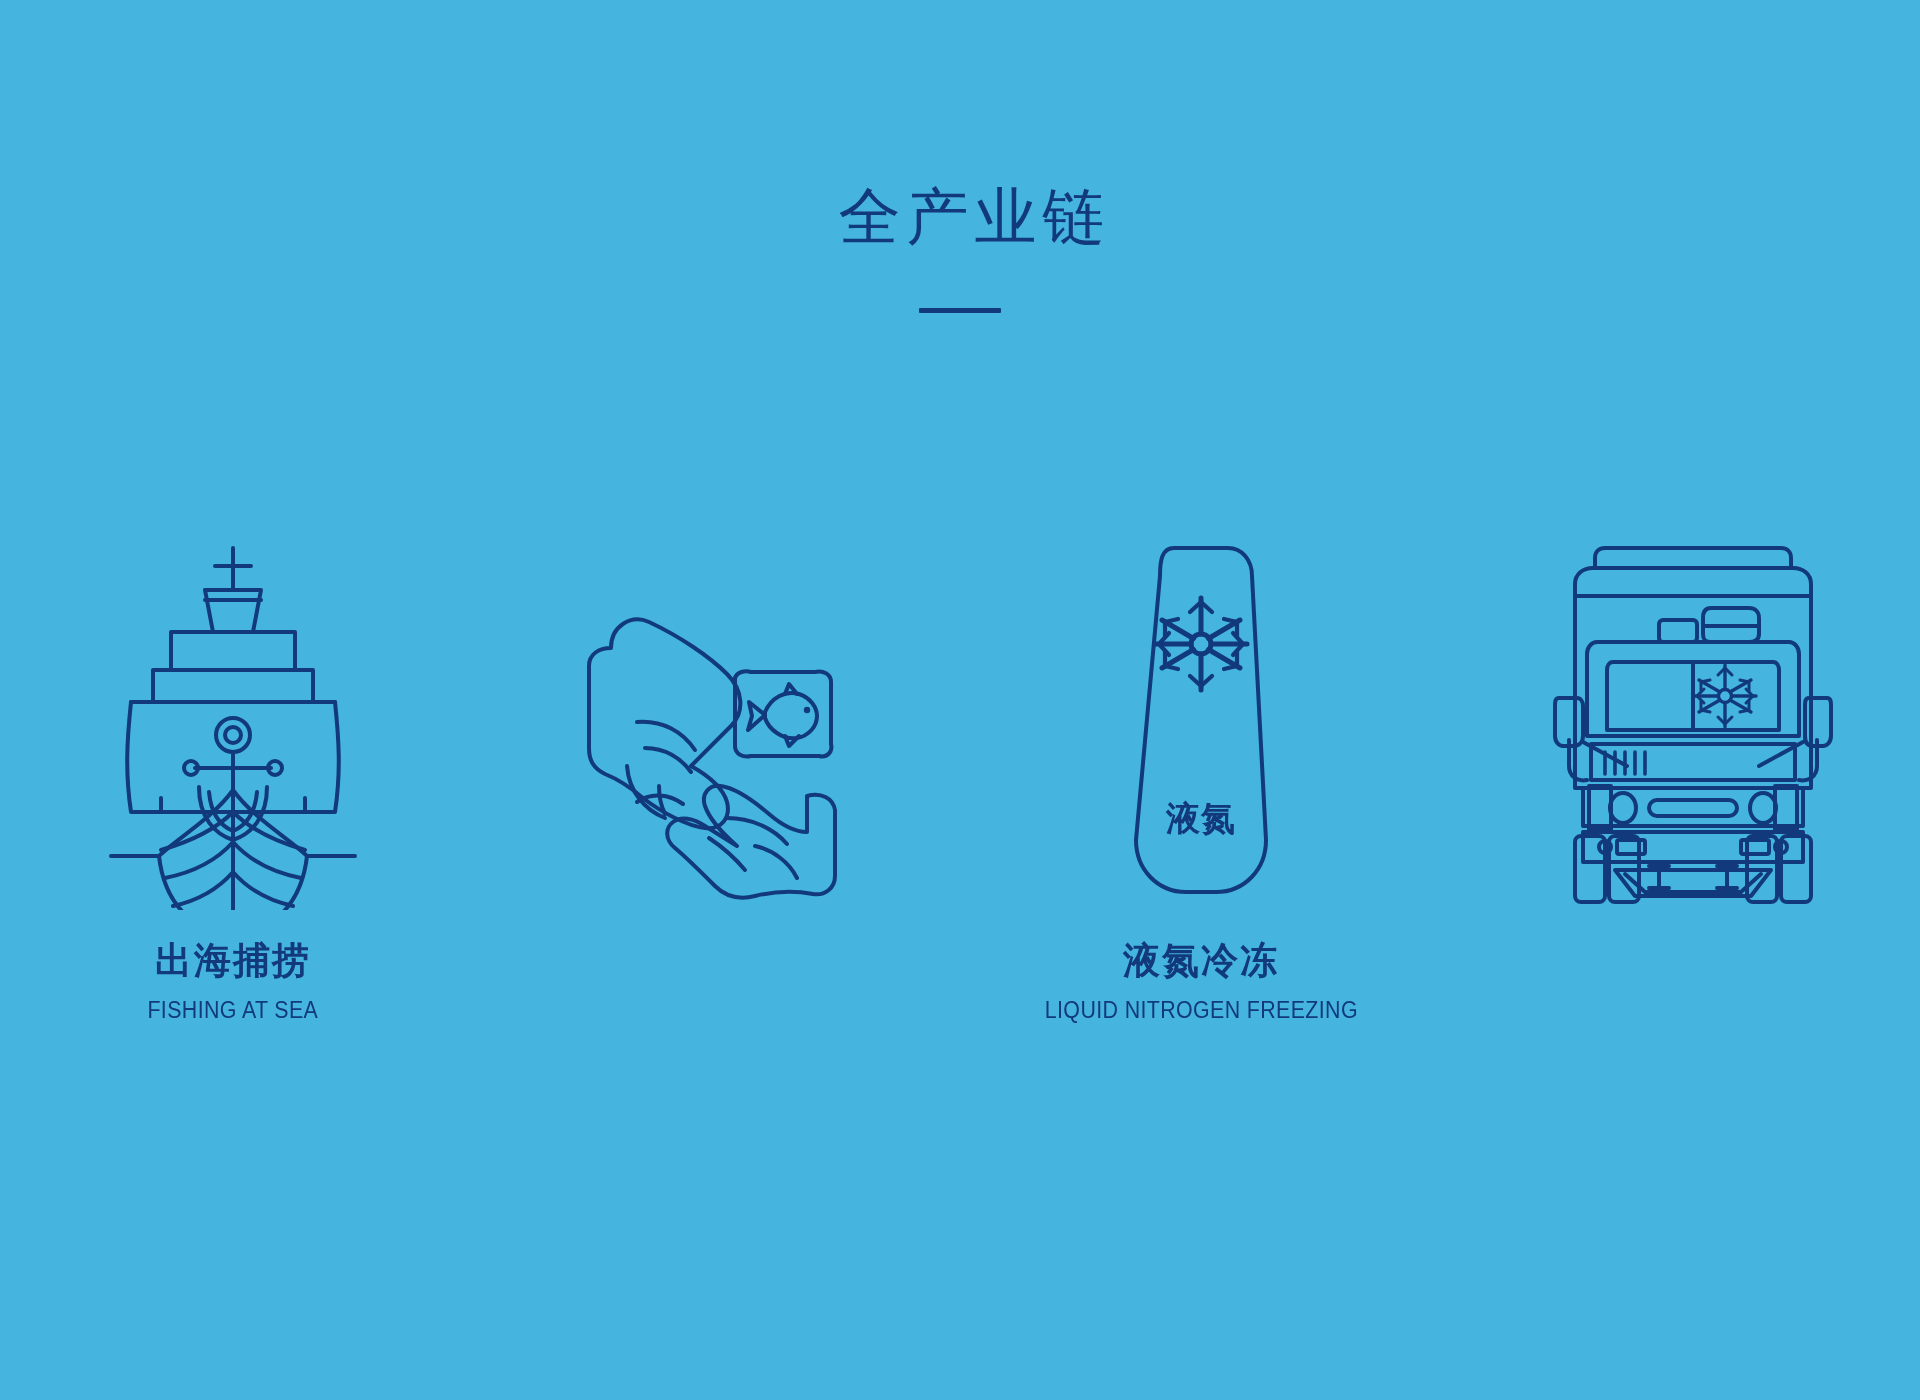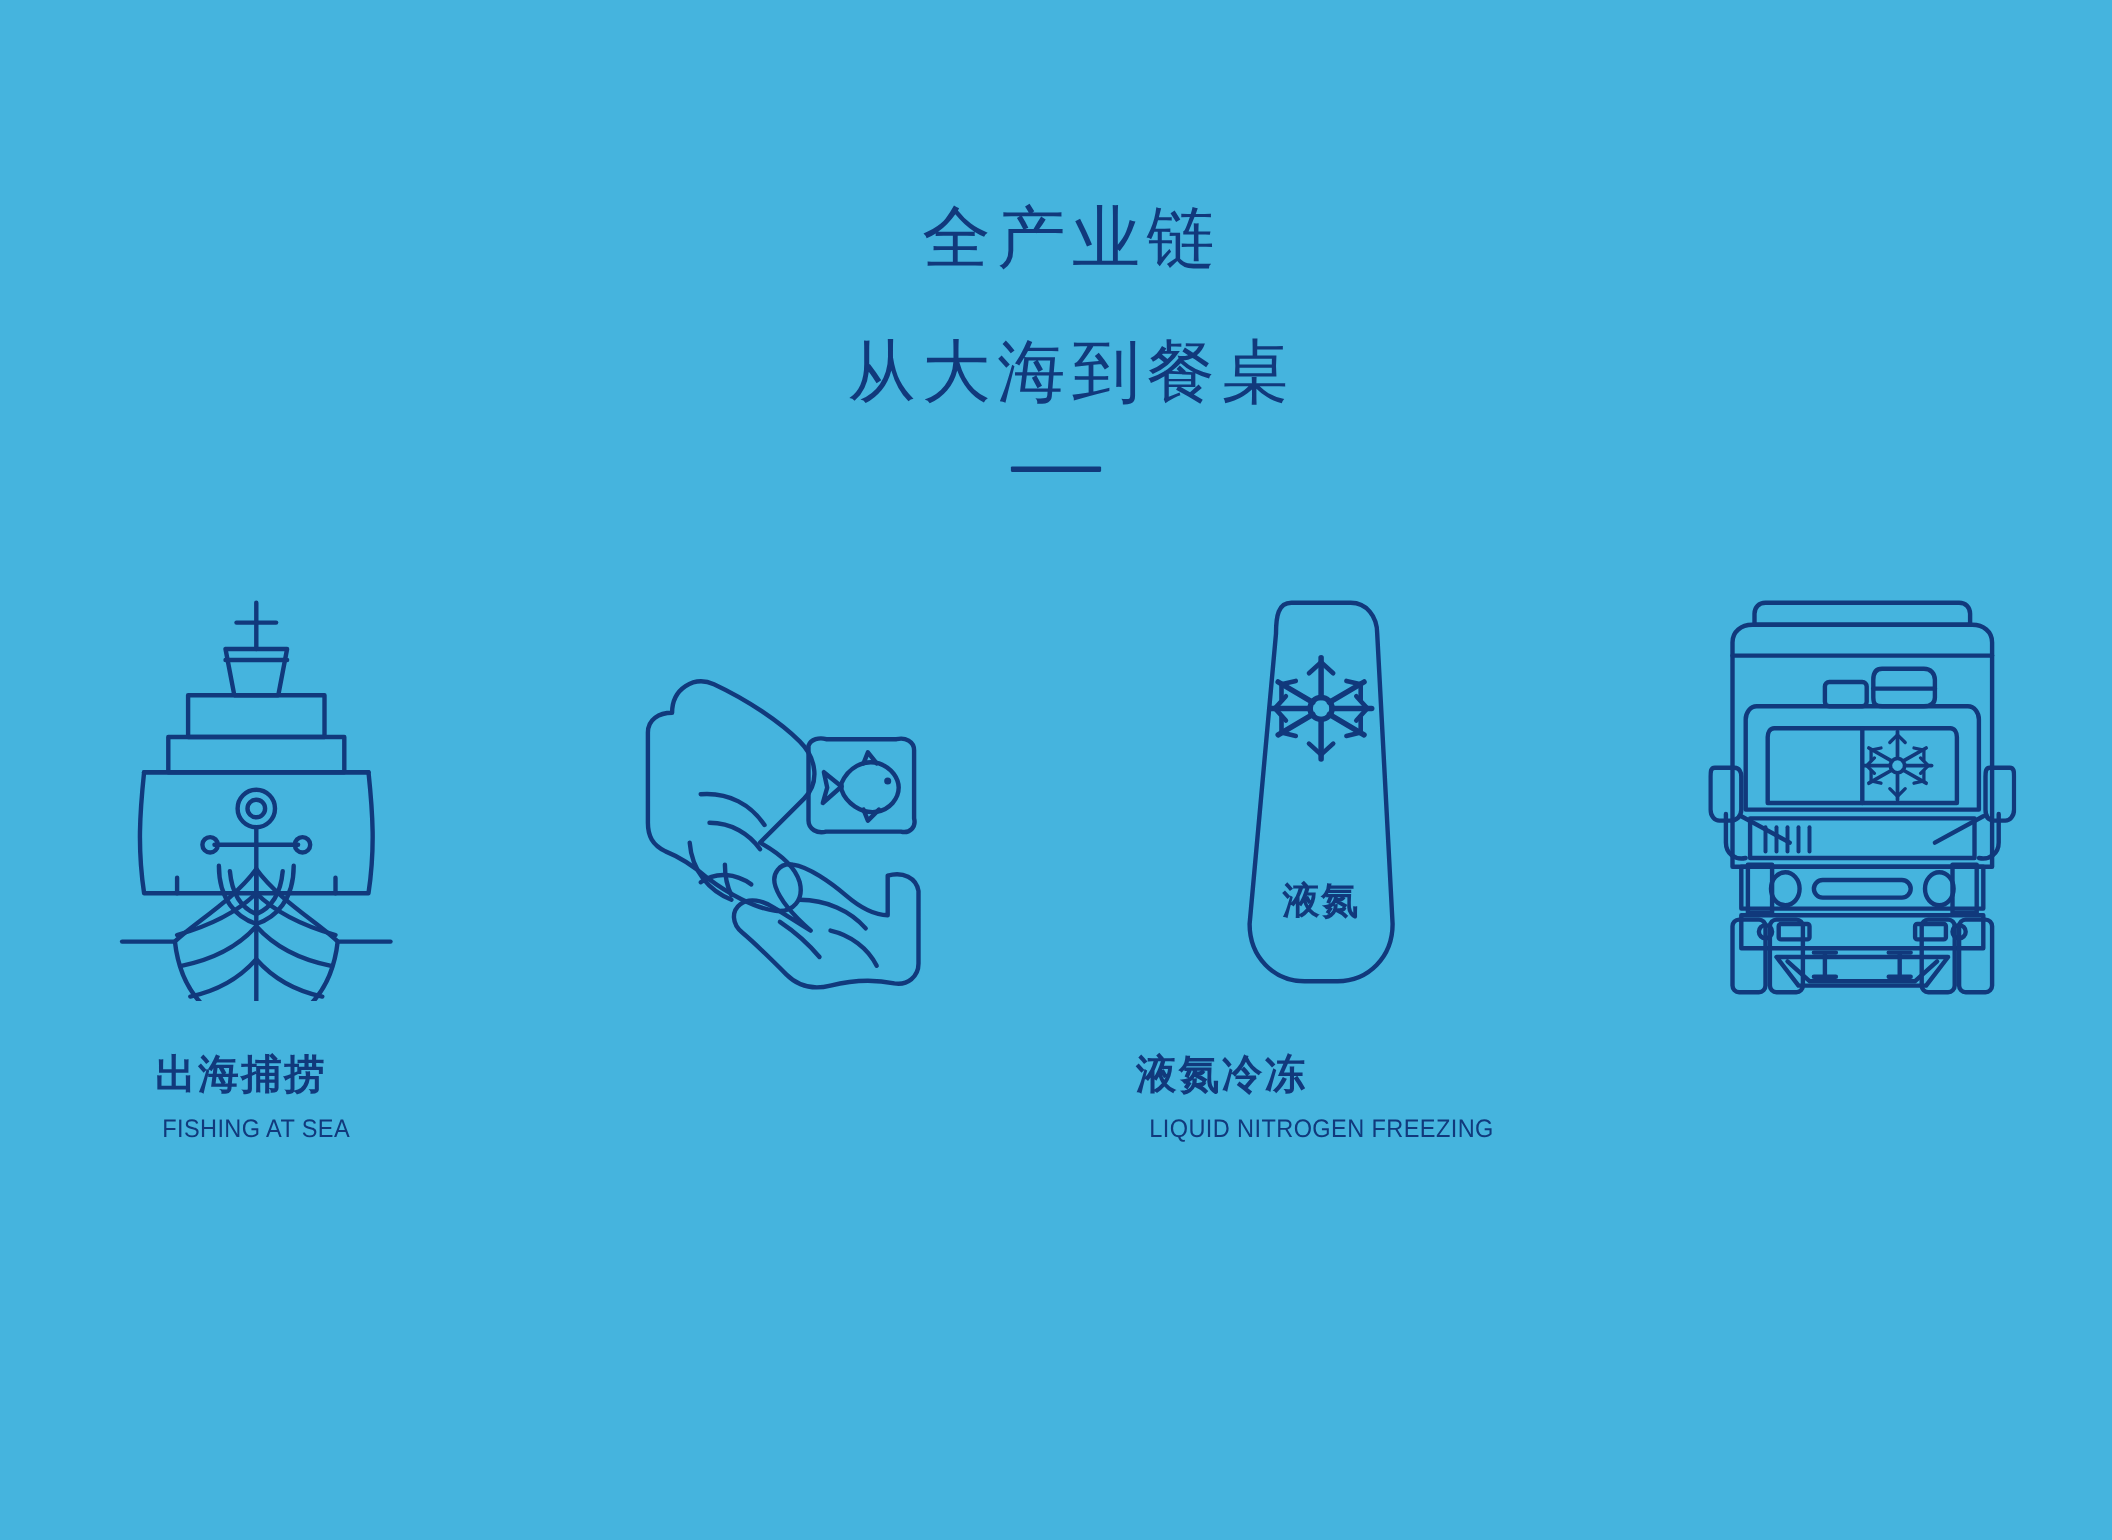--- a/index.html
+++ b/index.html
@@ -70,21 +70,22 @@
     height:390px;
     display:flex;
     align-items:flex-end;
     justify-content:center;
     text-align:right;
   }
 
   .step-icon svg { display:block; }
 
   .step-labels {
-    margin-top:44px;
+    margin-top:28px;
+    text-align:center;
   }
 
   .label-cn {
     font-family:"Liberation Sans", sans-serif;
     font-size:37px;
     font-weight:700;
     letter-spacing:2px;
     color:#11397C;
     line-height:1.25;
     white-space:nowrap;
@@ -114,21 +115,20 @@
     font-weight:700;
     fill:#11397C;
     letter-spacing:1px;
   }
 </style>
 </head>
 <body>
 
 <div class="header">
   <div class="title-line line1">全产业链</div>
-  <div class="title-line line2">从大海到餐桌</div>
   <div class="title-divider"></div>
 </div>
 
 <div class="steps">
 
   <div class="step s1">
     <div class="step-icon">
       <svg width="260" height="370" viewBox="0 0 260 370" fill="none" stroke="#11397C" stroke-width="4" stroke-linecap="round" stroke-linejoin="round">
 
         <line x1="130" y1="8" x2="130" y2="50"></line>

